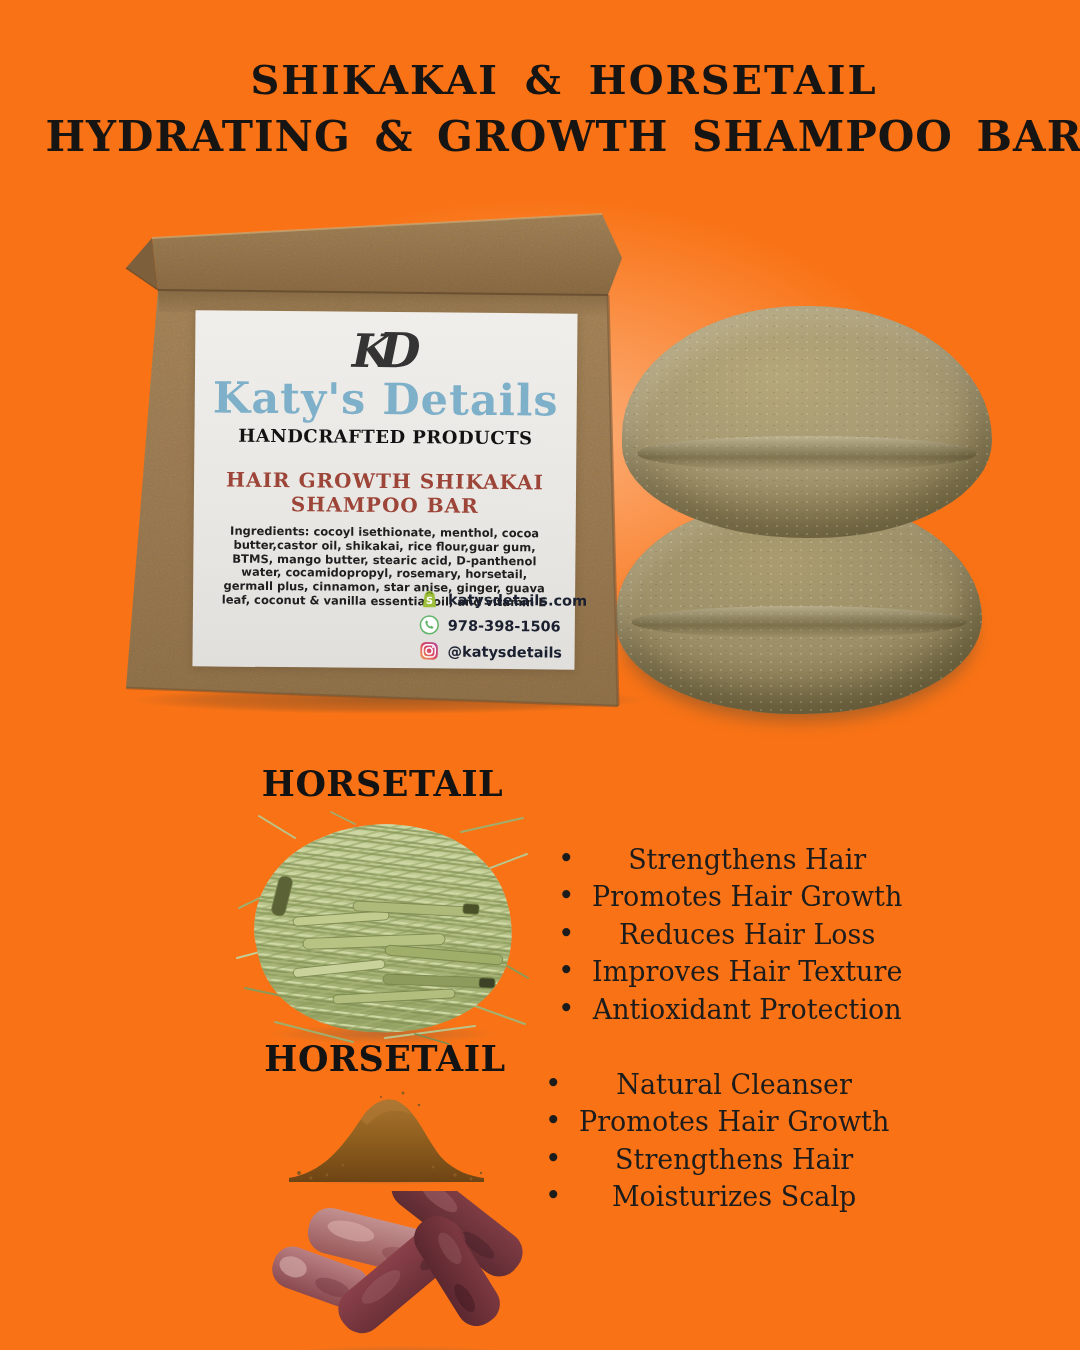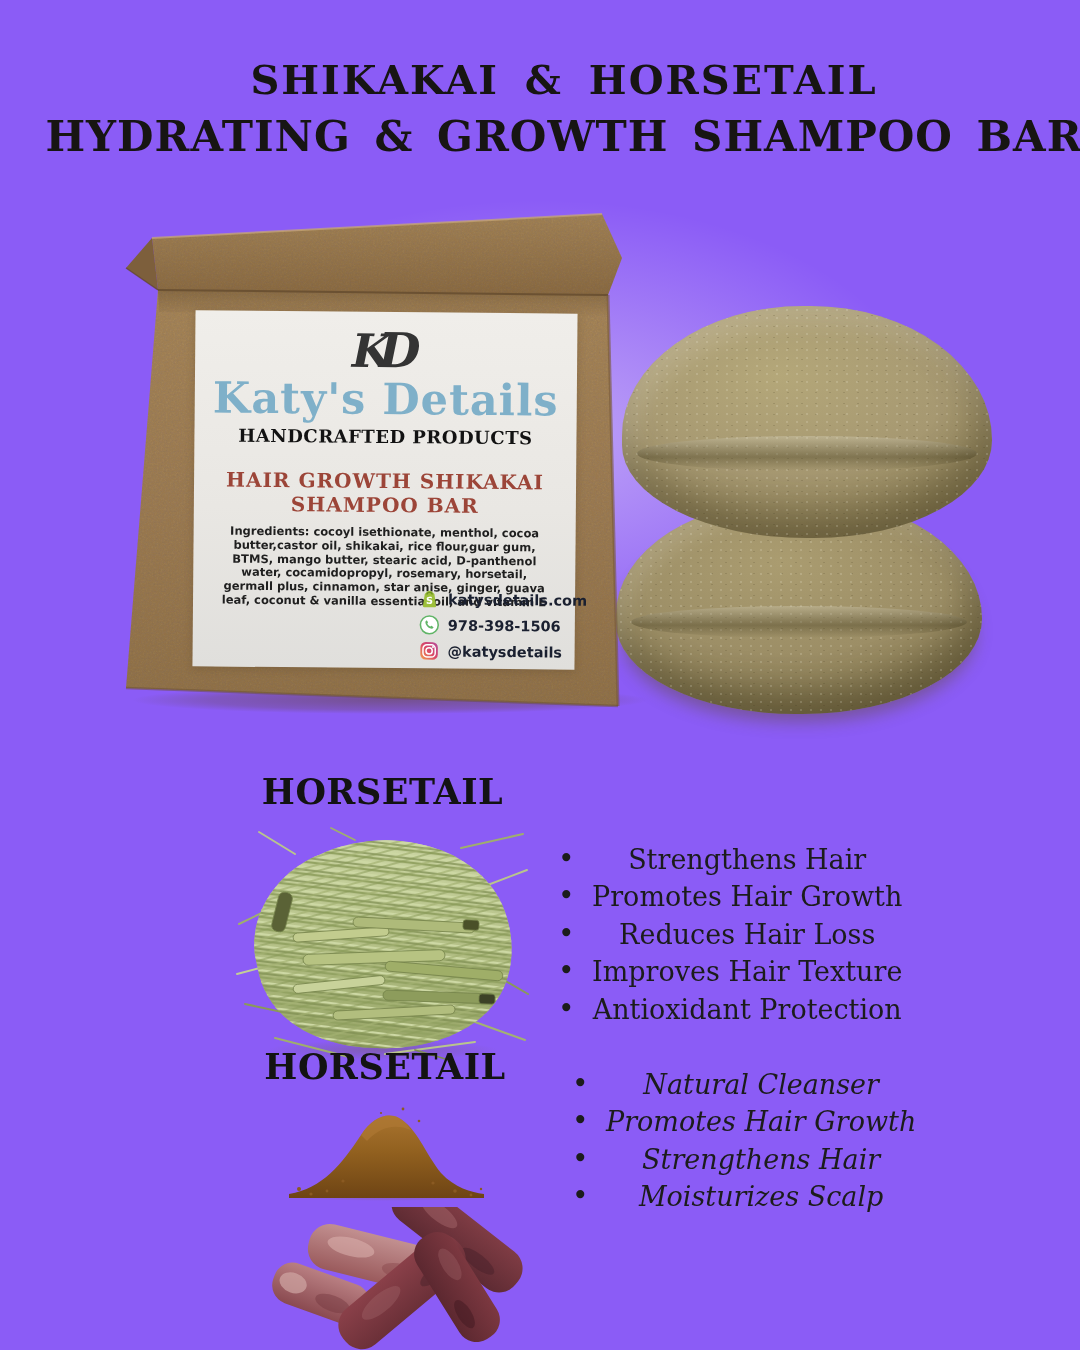--- a/index.html
+++ b/index.html
@@ -1,21 +1,21 @@
 <!DOCTYPE html>
 <html><head>
 <meta charset="utf-8">
 <style>
   html,body{margin:0;padding:0;background:#b9a austere;}
   body{background:#9e8f85;}
   .page{
     position:relative;
     width:1080px;height:1350px;
     margin:0 auto;
-    background:#8b5cf6;
+    background:#f97316;
     overflow:hidden;
     font-family:"DejaVu Serif", serif;
   }
   
   .title{
     position:absolute;top:56px;left:0;width:1080px;
     text-align:center;transform:translateX(24px);
     color:#171513;font-weight:700;
   }
   .title .l1{font-size:40px;letter-spacing:2px;word-spacing:10px;}
@@ -69,29 +69,29 @@
     margin:9px auto 0;width:338px;
     font-family:"DejaVu Sans", sans-serif;font-weight:700;
     font-size:11.5px;line-height:1.2;color:#1f1f1f;
   }
   .contacts{position:absolute;left:226px;top:276px;display:flex;flex-direction:column;gap:5px;align-items:flex-start;}
   .contact-row{display:flex;align-items:center;gap:8px;}
   .contact-row svg{width:21px;height:21px;flex:0 0 auto;}
   .contact-text{font-family:"DejaVu Sans", sans-serif;font-weight:700;font-size:14.5px;color:#1a2030;white-space:nowrap;}
   
   .ing-col{position:absolute;text-align:center;}
-  .ing-col h2{margin:8px;font-size:35px;font-weight:700;letter-spacing:.5px;color:#131313;}
+  .ing-col h2{margin:0;font-size:35px;font-weight:700;letter-spacing:.5px;color:#131313;}
   #col-horsetail{left:235px;top:763px;width:295px;}
   #col-horsetail svg.photo{margin-top:6px;}
   #col-shikakai{left:240px;top:1038px;width:290px;}
   .benefits{position:absolute;margin:0;padding:0;color:#1c1c1c;z-index:2;text-align:center;}
   .benefits li{list-style:none;position:relative;padding-left:36px;font-size:27px;line-height:37.4px;white-space:nowrap;}
   .benefits li::before{content:"\2022";position:absolute;left:2px;top:-1px;font-size:28px;}
   #benefits-horsetail{left:556px;top:841px;}
-  #benefits-shikakai{left:570px;top:1066px;font-style:italic;}
+  #benefits-shikakai{left:543px;top:1066px;}
 </style>
 </head>
 <body>
 
 <div class="page">
 
   <header class="title">
     <div class="l1">SHIKAKAI &amp; HORSETAIL</div>
     <div class="l2">HYDRATING &amp; GROWTH SHAMPOO BAR</div>
   </header>

